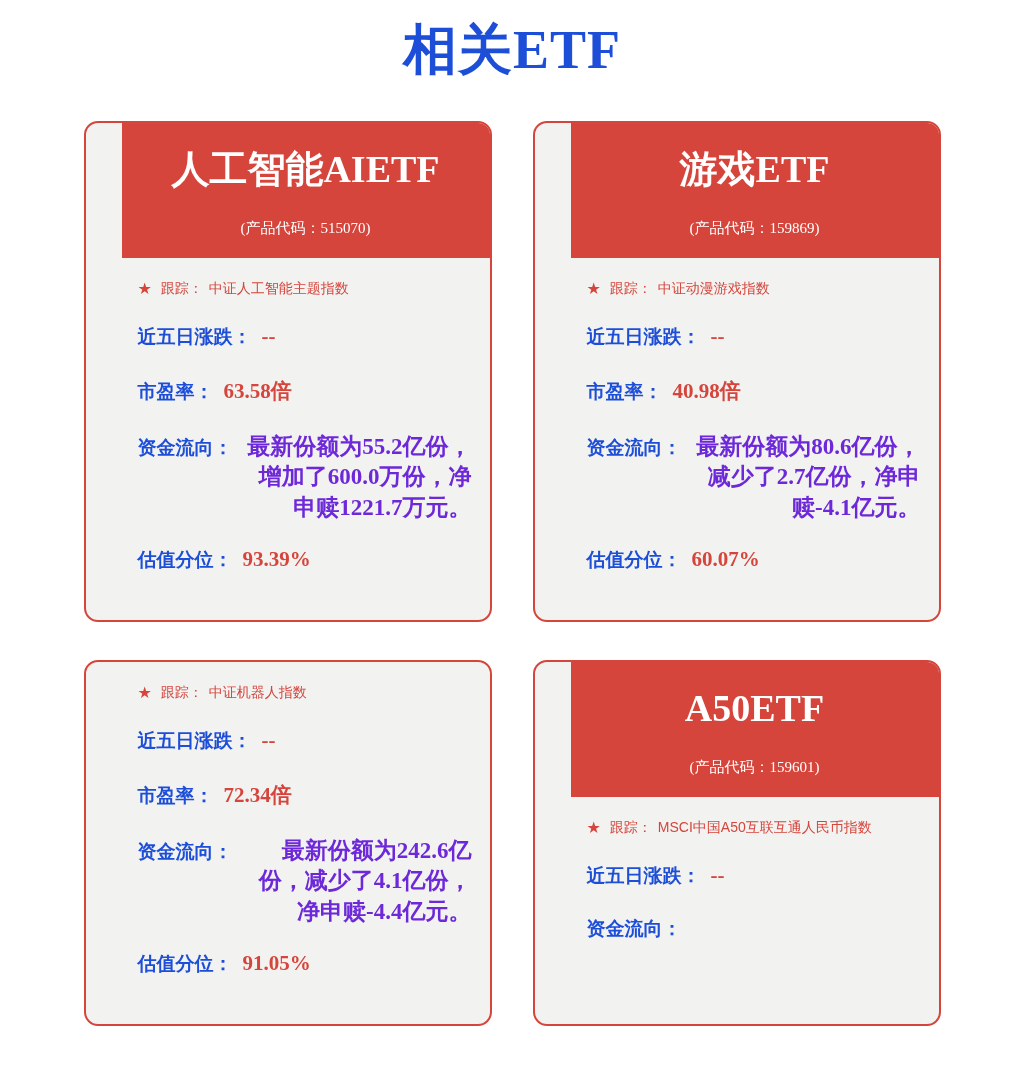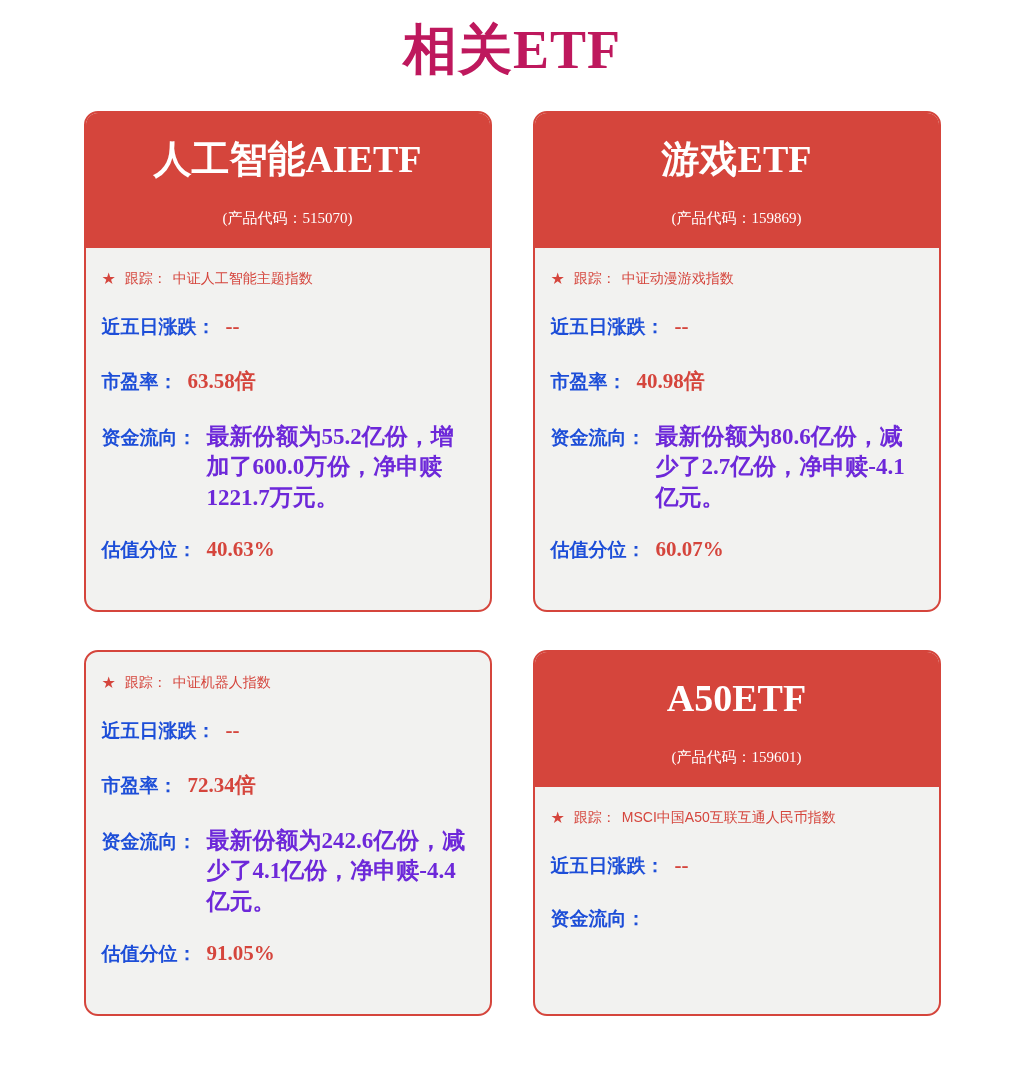--- a/index.html
+++ b/index.html
@@ -4,43 +4,44 @@
 <style>
   * { margin: 0; padding: 0; box-sizing: border-box; }
   html, body { width: 1024px; background: #ffffff; }
   body {
     font-family: "Liberation Sans", "DejaVu Sans", sans-serif;
     color: #2f2f2f;
     padding-bottom: 20px;
   }
   .page-title {
     text-align: center;
-    color: #be185d;
+    color: #1d4ed8;
     font-weight: bold;
     font-size: 54px;
     font-family: "Liberation Serif", "DejaVu Sans", serif;
     padding-top: 14px;
-    margin-bottom: 24px;
+    margin-bottom: 34px;
     letter-spacing: 1px;
   }
   .cards-grid {
     display: grid;
     grid-template-columns: 408px 408px;
     column-gap: 41px;
     row-gap: 38px;
     justify-content: center;
     align-items: stretch;
   }
   .card {
     border: 2px solid #d5453c;
     border-radius: 14px;
     background: #f2f2f0;
     overflow: hidden;
     display: flex;
     flex-direction: column;
+    padding-left: 36px;
   }
   .card-header {
     background: #d5453c;
     color: #ffffff;
     text-align: center;
     padding: 26px 10px 20px 10px;
   }
   .card-title {
     font-size: 38px;
     font-weight: bold;
@@ -80,21 +81,21 @@
     color: #1d4ed8;
     white-space: nowrap;
     margin-right: 10px;
   }
   .row-value {
     color: #d5453c;
     font-weight: bold;
     font-size: 21px;
     font-family: "Liberation Serif", "DejaVu Sans", serif;
   }
-  .flow-row { margin-bottom: 24px; }
+  .flow-row { margin-bottom: 24px; text-align: right; }
   .flow-value {
     color: #6d28d9;
     font-weight: bold;
     font-size: 23px;
     line-height: 1.32;
     font-family: "Liberation Serif", "DejaVu Sans", serif;
     flex: 1;
   }
 </style>
 </head>
@@ -122,21 +123,21 @@
       <div class="info-row">
         <span class="row-label">市盈率：</span>
         <span class="row-value">63.58倍</span>
       </div>
       <div class="info-row flow-row">
         <span class="row-label">资金流向：</span>
         <span class="flow-value">最新份额为55.2亿份，增加了600.0万份，净申赎1221.7万元。</span>
       </div>
       <div class="info-row">
         <span class="row-label">估值分位：</span>
-        <span class="row-value">40.63%</span>
+        <span class="row-value">93.39%</span>
       </div>
     </div>
   </div>
 
   <div class="card">
     <div class="card-header">
       <div class="card-title">游戏ETF</div>
       <div class="card-code">(产品代码：159869)</div>
     </div>
     <div class="card-body">

